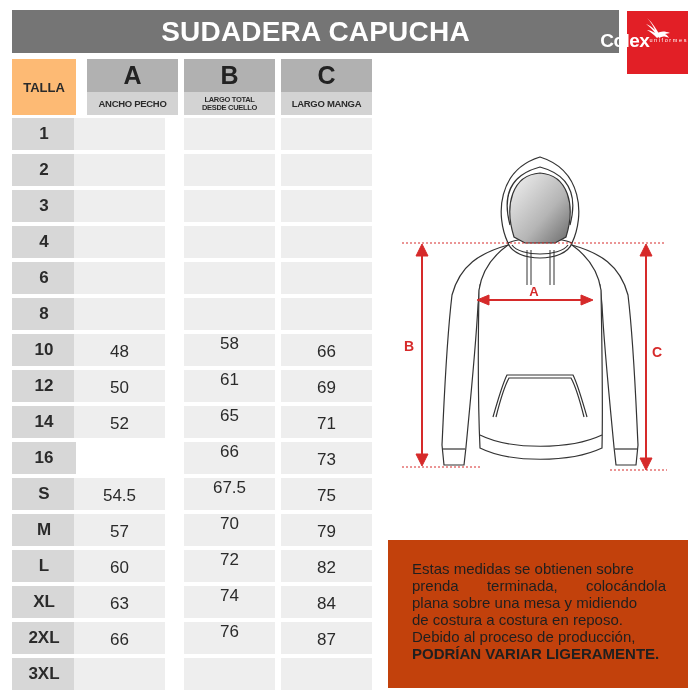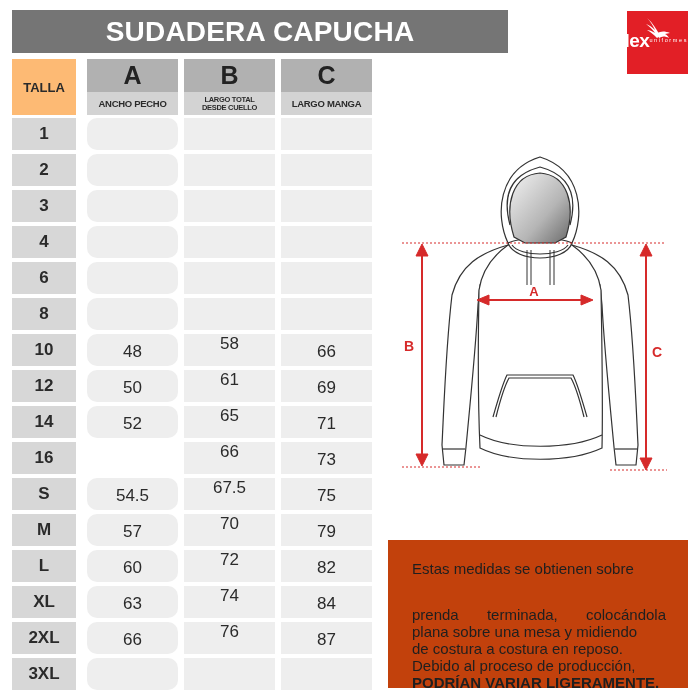--- a/index.html
+++ b/index.html
@@ -1,20 +1,20 @@
 <!DOCTYPE html>
 <html><head>
   <meta charset="utf-8">
   <style>
     * { box-sizing: border-box; margin: 0; padding: 0; }
     html, body { width: 700px; height: 700px; background: #ffffff; overflow: hidden; }
     body { position: relative; font-family: "Liberation Sans", sans-serif; color: #1f1f1f; }
 
     .title-bar {
-      position: absolute; left: 12px; top: 10px; width: 496px; height: 43px;
+      position: absolute; left: 12px; top: 10px; width: 607px; height: 43px;
       background: #757575; color: #ffffff;
       display: flex; align-items: center; justify-content: center;
       font-weight: bold; font-size: 28px; letter-spacing: 0.2px;
     }
     .logo {
       position: absolute; left: 627px; top: 11px; width: 61px; height: 63px;
       background: #e21f26; color: #fff;
       display: flex; flex-direction: row; align-items: center; justify-content: flex-end;
       padding-bottom: 5px;
     }
@@ -45,33 +45,33 @@
     .row .size {
       position: absolute; left: 12px; top: 0; width: 64px; height: 32px;
       background: #d7d7d7; display: flex; align-items: center; justify-content: center;
       font-weight: bold; font-size: 17px; color: #2b2b2b;
     }
     .row .val {
       position: absolute; top: 0; width: 91px; height: 32px;
       background: #eeeeee; display: flex; align-items: center; justify-content: center;
       font-size: 17px; color: #2b2b2b;
     }
-    .row .val.a { left: 87px; padding-top: 4px; border-radius: 10px; }
+    .row .val.a { left: 74px; padding-top: 4px; }
     .row .val.b { left: 184px; padding-bottom: 12px; }
     .row .val.c { left: 281px; padding-top: 4px; }
 
     .diagram { position: absolute; left: 390px; top: 145px; width: 305px; height: 340px; }
 
     .note {
       position: absolute; left: 388px; top: 540px; width: 300px; height: 148px;
       background: #c2410c; padding: 20px 22px 0 24px;
       font-size: 15px; line-height: 17px; color: #1f1f1f;
     }
     .note p { text-align: justify; text-align-last: left; }
-    .note .j { text-align: justify; text-align-last: justify; margin-top: 29px; }
+    .note .j { text-align: justify; text-align-last: justify; }
     .note .bold { font-weight: bold; }
   </style>
 </head>
 <body>
 
 <div class="title-bar">
   <span>SUDADERA CAPUCHA</span>
 </div>
 
 <div class="logo">

